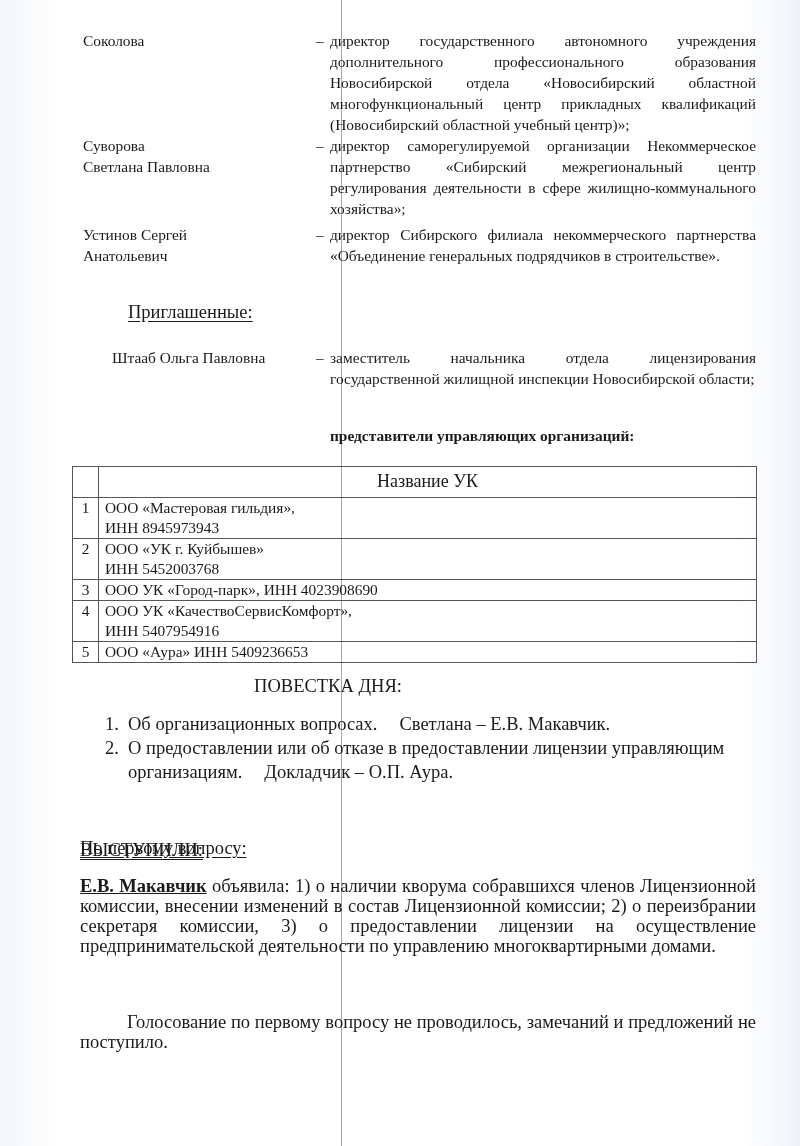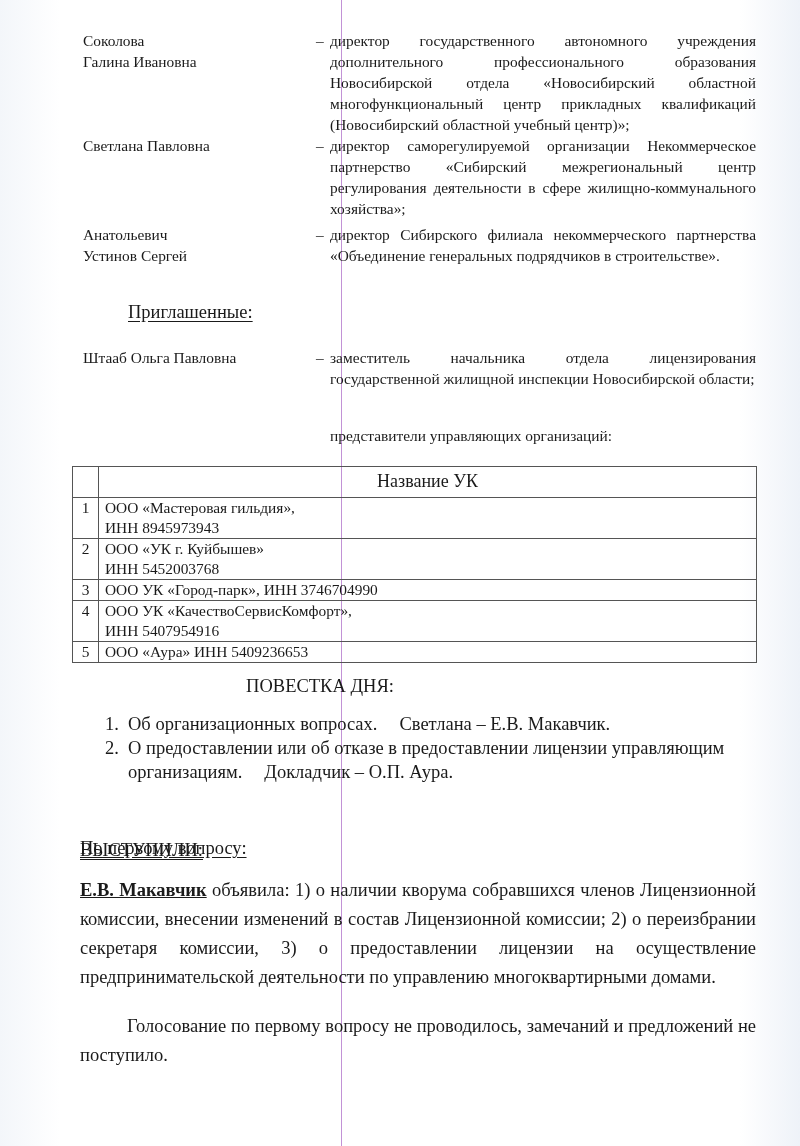--- a/index.html
+++ b/index.html
@@ -23,82 +23,82 @@
   .member .dash { position: absolute; left: 233px; top: 0; }
   .member .desc {
     position: absolute; left: 247px; top: 0; width: 426px;
     text-align: justify; text-align-last: left;
   }
   .heading-u {
     position: absolute; left: 80px; font-size: 18.5px; text-decoration: underline;
     text-underline-offset: 3px;
   }
   .bold-label {
-    position: absolute; left: 330px; top: 427px; font-size: 15.4px; font-weight: normal;
+    position: absolute; left: 330px; top: 427px; font-size: 15.4px; font-weight: bold;
   }
   table.uk {
     position: absolute; left: 72px; top: 466px; width: 685px;
     border-collapse: collapse; font-size: 15.4px; line-height: 20px;
   }
   table.uk td, table.uk th {
     border: 1.3px solid #555; padding: 0 0 0 6px; vertical-align: top;
   }
   table.uk th { font-weight: normal; font-size: 18px; height: 22px; text-align: center; padding: 4px; }
   table.uk td.num { width: 25px; text-align: center; padding: 0; }
   .center-title {
-    position: absolute; left: 0; width: 640px; text-align: center; top: 676px; font-size: 18.5px;
+    position: absolute; left: 8px; width: 640px; text-align: center; top: 676px; font-size: 18.5px;
   }
   .agenda { position: absolute; left: 105px; top: 712px; width: 680px; font-size: 18.5px; line-height: 24px; }
   .agenda .item { position: relative; padding-left: 23px; }
   .agenda .item .n { position: absolute; left: 0; top: 0; }
   .agenda .gap { display: inline-block; width: 22px; }
   .para {
-    position: absolute; left: 80px; width: 676px; font-size: 18.5px; line-height: 29px;
+    position: absolute; left: 80px; width: 676px; font-size: 18.5px; line-height: 20px;
     text-align: justify; text-align-last: left;
   }
   .para .speaker { font-weight: bold; text-decoration: underline; }
   .indent { text-indent: 47px; }
 </style>
 </head>
 <body>
 
 <div class="page">
 
   <div class="vline"></div>
 
   <div class="member" style="top:30px;">
     <div class="name">
       <div>Соколова</div>
-      <div>Галина Ивановна</div>
     </div>
     <div class="dash">–</div>
     <div class="desc">директор государственного автономного учреждения дополнительного профессионального образования Новосибирской отдела «Новосибирский областной многофункциональный центр прикладных квалификаций (Новосибирский областной учебный центр)»;</div>
   </div>
 
   <div class="member" style="top:135px;">
     <div class="name">
+      <div>Суворова</div>
       <div>Светлана Павловна</div>
     </div>
     <div class="dash">–</div>
     <div class="desc">директор саморегулируемой организации Некоммерческое партнерство «Сибирский межрегиональный центр регулирования деятельности в сфере жилищно-коммунального хозяйства»;</div>
   </div>
 
   <div class="member" style="top:224px;">
     <div class="name">
+      <div>Устинов Сергей</div>
       <div>Анатольевич</div>
-      <div>Устинов Сергей</div>
     </div>
     <div class="dash">–</div>
     <div class="desc">директор Сибирского филиала некоммерческого партнерства «Объединение генеральных подрядчиков в строительстве».</div>
   </div>
 
   <div class="heading-u" style="top:302px;margin-left:48px;">Приглашенные:</div>
 
   <div class="member" style="top:347px;">
-    <div class="name" style="width:230px;">Штааб Ольга Павловна</div>
+    <div class="name" style="width:230px;margin-left:29px;">Штааб Ольга Павловна</div>
     <div class="dash">–</div>
     <div class="desc">заместитель начальника отдела лицензирования государственной жилищной инспекции Новосибирской области;</div>
   </div>
 
   <div class="bold-label">представители управляющих организаций:</div>
 
   <table class="uk">
     <thead>
       <tr>
         <th class="num"></th>
@@ -116,21 +116,21 @@
       <tr>
         <td class="num">2</td>
         <td>
           <div>ООО «УК г. Куйбышев»</div>
           <div>ИНН 5452003768</div>
         </td>
       </tr>
       <tr>
         <td class="num">3</td>
         <td>
-          <div>ООО УК «Город-парк», ИНН 3746704990</div>
+          <div>ООО УК «Город-парк», ИНН 4023908690</div>
         </td>
       </tr>
       <tr>
         <td class="num">4</td>
         <td>
           <div>ООО УК «КачествоСервисКомфорт»,</div>
           <div>ИНН 5407954916</div>
         </td>
       </tr>
       <tr>

